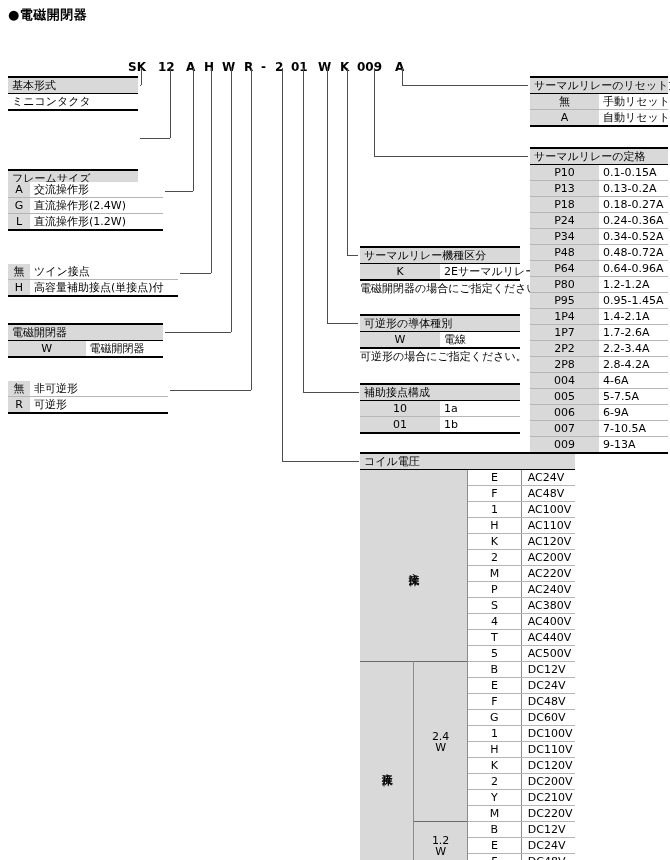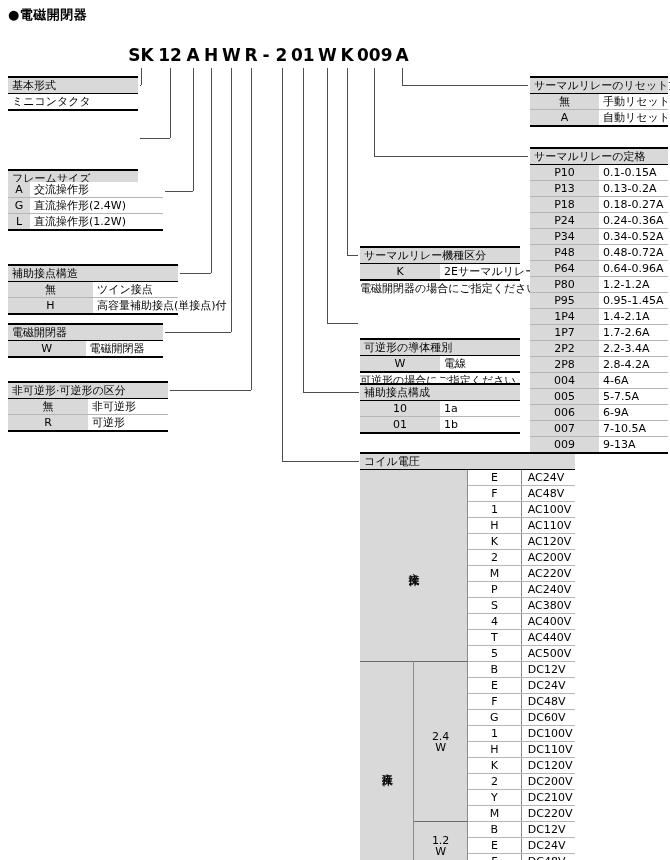--- a/index.html
+++ b/index.html
@@ -23,23 +23,22 @@
   }
 
   
   #model-number{
     left:128px;top:46px;
     height:22px;
     font-size:16px;font-weight:bold;
     white-space:nowrap;
   }
   #model-number .mchar{
-    position:absolute;top:0;
-    text-align:center;
-    font-size:17px;font-weight:bold;
+    position:absolute;top:12px;
+    font-size:12px;font-weight:bold;
     line-height:18px;
   }
 
   
   .spec-table{
     border-collapse:collapse;
     table-layout:fixed;
     background:#8b5cf6;
   }
   .spec-table td,.spec-table th{
@@ -229,23 +228,20 @@
           <td class="code-cell" style="width:22px">L</td>
           <td>直流操作形(1.2W)</td>
         </tr>
       </tbody>
     </table>
 </div>
 
 <div class="abs" style="left:8px;top:264px;">
   <table class="spec-table gen" style="width:170px;">
       <tbody>
-        <tr class="hdr">
-          <td colspan="2">補助接点構造</td>
-        </tr>
         <tr class="row">
           <td class="code-cell" style="width:22px">無</td>
           <td>ツイン接点</td>
         </tr>
         <tr class="row last">
           <td class="code-cell" style="width:22px">H</td>
           <td>高容量補助接点(単接点)付</td>
         </tr>
       </tbody>
     </table>
@@ -261,23 +257,20 @@
           <td class="code-cell" style="width:22px">W</td>
           <td>電磁開閉器</td>
         </tr>
       </tbody>
     </table>
 </div>
 
 <div class="abs" style="left:8px;top:381px;">
   <table class="spec-table gen" style="width:160px;">
       <tbody>
-        <tr class="hdr">
-          <td colspan="2">非可逆形·可逆形の区分</td>
-        </tr>
         <tr class="row">
           <td class="code-cell" style="width:22px">無</td>
           <td>非可逆形</td>
         </tr>
         <tr class="row last">
           <td class="code-cell" style="width:22px">R</td>
           <td>可逆形</td>
         </tr>
       </tbody>
     </table>
@@ -291,21 +284,21 @@
         </tr>
         <tr class="row last">
           <td class="code-cell" style="width:24px">K</td>
           <td>2Eサーマルリレー</td>
         </tr>
       </tbody>
     </table>
   <div class="note">電磁開閉器の場合にご指定ください。</div>
 </div>
 
-<div class="abs" style="left:360px;top:314px;margin-top:24px;">
+<div class="abs" style="left:360px;top:314px;">
   <table class="spec-table gen" style="width:160px;">
       <tbody>
         <tr class="hdr">
           <td colspan="2">可逆形の導体種別</td>
         </tr>
         <tr class="row last">
           <td class="code-cell" style="width:24px">W</td>
           <td>電線</td>
         </tr>
       </tbody>

